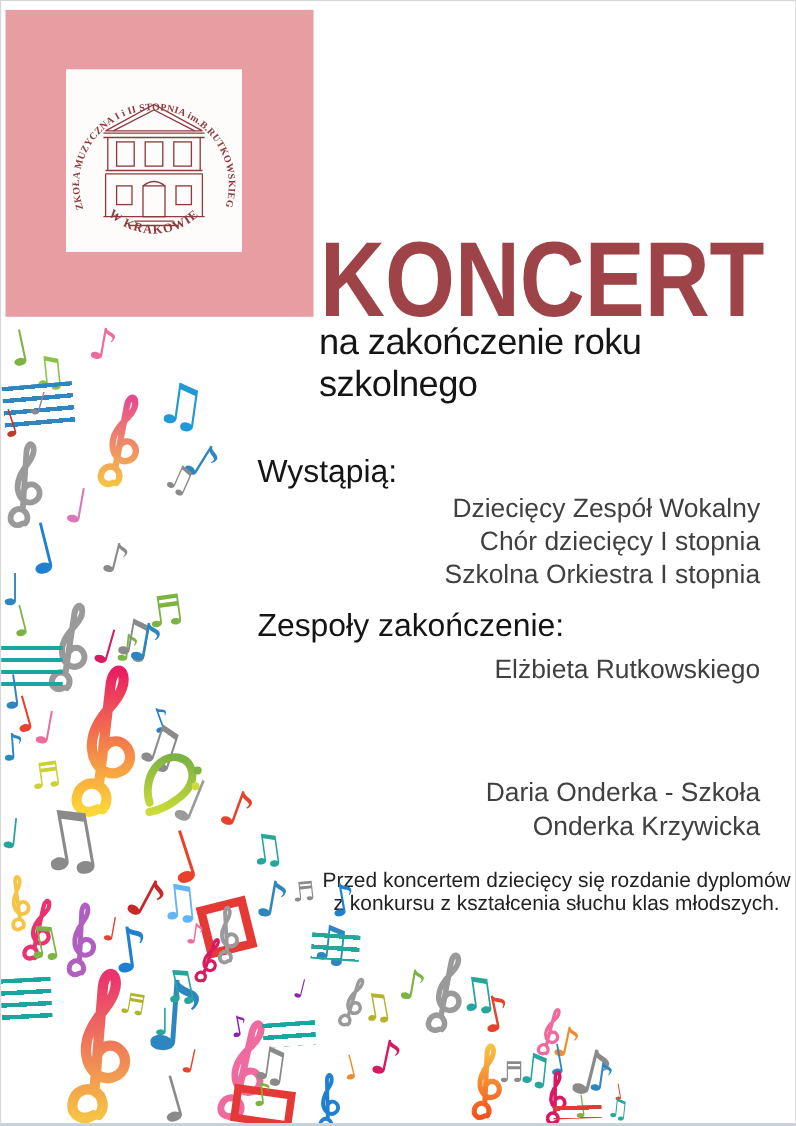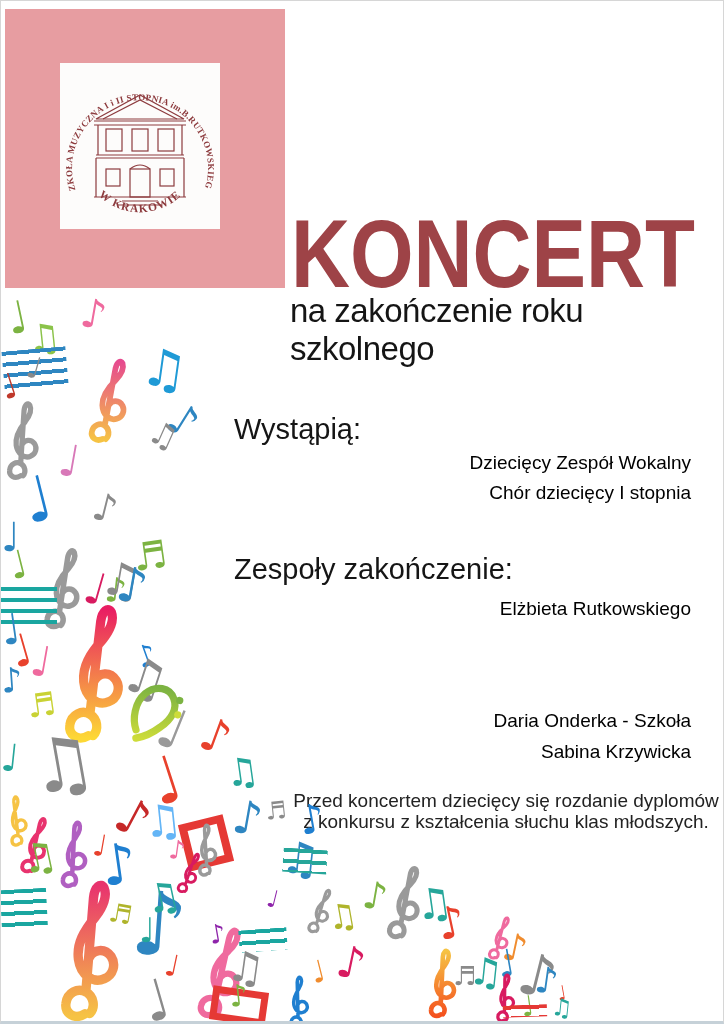--- a/index.html
+++ b/index.html
@@ -18,21 +18,21 @@
     text-align:center; font-family:"Liberation Serif", serif;
     font-size:21px; line-height:26px; color:#111;
   }
   .title-svg{position:absolute; left:288px; top:204px; overflow:visible;}
   .title-text{font-family:"Liberation Sans", sans-serif; font-weight:bold; font-size:97px; fill:#9e4347;}
   .subtitle{position:absolute; left:289px; top:291px; font-size:33px; letter-spacing:-0.5px; color:#151515;}
   .section-label{position:absolute; left:233px; font-size:29px; color:#151515;}
   .lbl-performers{top:412px;}
   .lbl-conductors{top:552px;}
   .lbl-piano{top:666px;}
-  .rblock{position:absolute; left:250px; width:440px; text-align:right; font-size:19px; line-height:31px; color:#000000;}
+  .rblock{position:absolute; left:250px; width:440px; text-align:right; font-size:24px; line-height:31px; color:#404040;}
   .rb-performers{top:447px; line-height:30px;}
   .rb-conductors{top:592px;}
   .rb-piano{top:704px;}
   .footnote{
     position:absolute; left:290px; top:789px; width:430px;
     text-align:center; font-size:19px; line-height:21px; color:#222;
   }
   .deco{position:absolute; pointer-events:none;}
   .noteglyph{display:block; line-height:1; font-family:"DejaVu Sans", sans-serif;}
   .clefsvg{display:block; overflow:visible;}
@@ -79,30 +79,31 @@
   <svg class="title-svg" width="416" height="96">
     <text x="2" y="82" textLength="404" lengthAdjust="spacingAndGlyphs" class="title-text">KONCERT</text>
   </svg>
 
   <div class="subtitle">na zakończenie roku szkolnego</div>
 
   <div class="section-label lbl-performers">Wystąpią:</div>
   <div class="rblock rb-performers">
     <div>Dziecięcy Zespół Wokalny</div>
     <div>Chór dziecięcy I stopnia</div>
+    <div>Szkolna Orkiestra I stopnia</div>
   </div>
 
   <div class="section-label lbl-conductors">Zespoły zakończenie:</div>
   <div class="rblock rb-conductors">
     <div>Elżbieta Rutkowskiego</div>
   </div>
 
   <div class="rblock rb-piano">
     <div>Daria Onderka - Szkoła</div>
-    <div>Sabina Krzywicka</div>
+    <div>Onderka Krzywicka</div>
   </div>
 
   <div class="footnote">
     <div>Przed koncertem dziecięcy się rozdanie dyplomów</div>
     <div>z konkursu z kształcenia słuchu klas młodszych.</div>
   </div>
 
   <div id="decoration">
       <div class="deco" style="left: 6px; top: 295px; color: rgb(124, 179, 66); transform: rotate(-12deg);">
         <span class="noteglyph" style="font-size:44px">♩</span>

